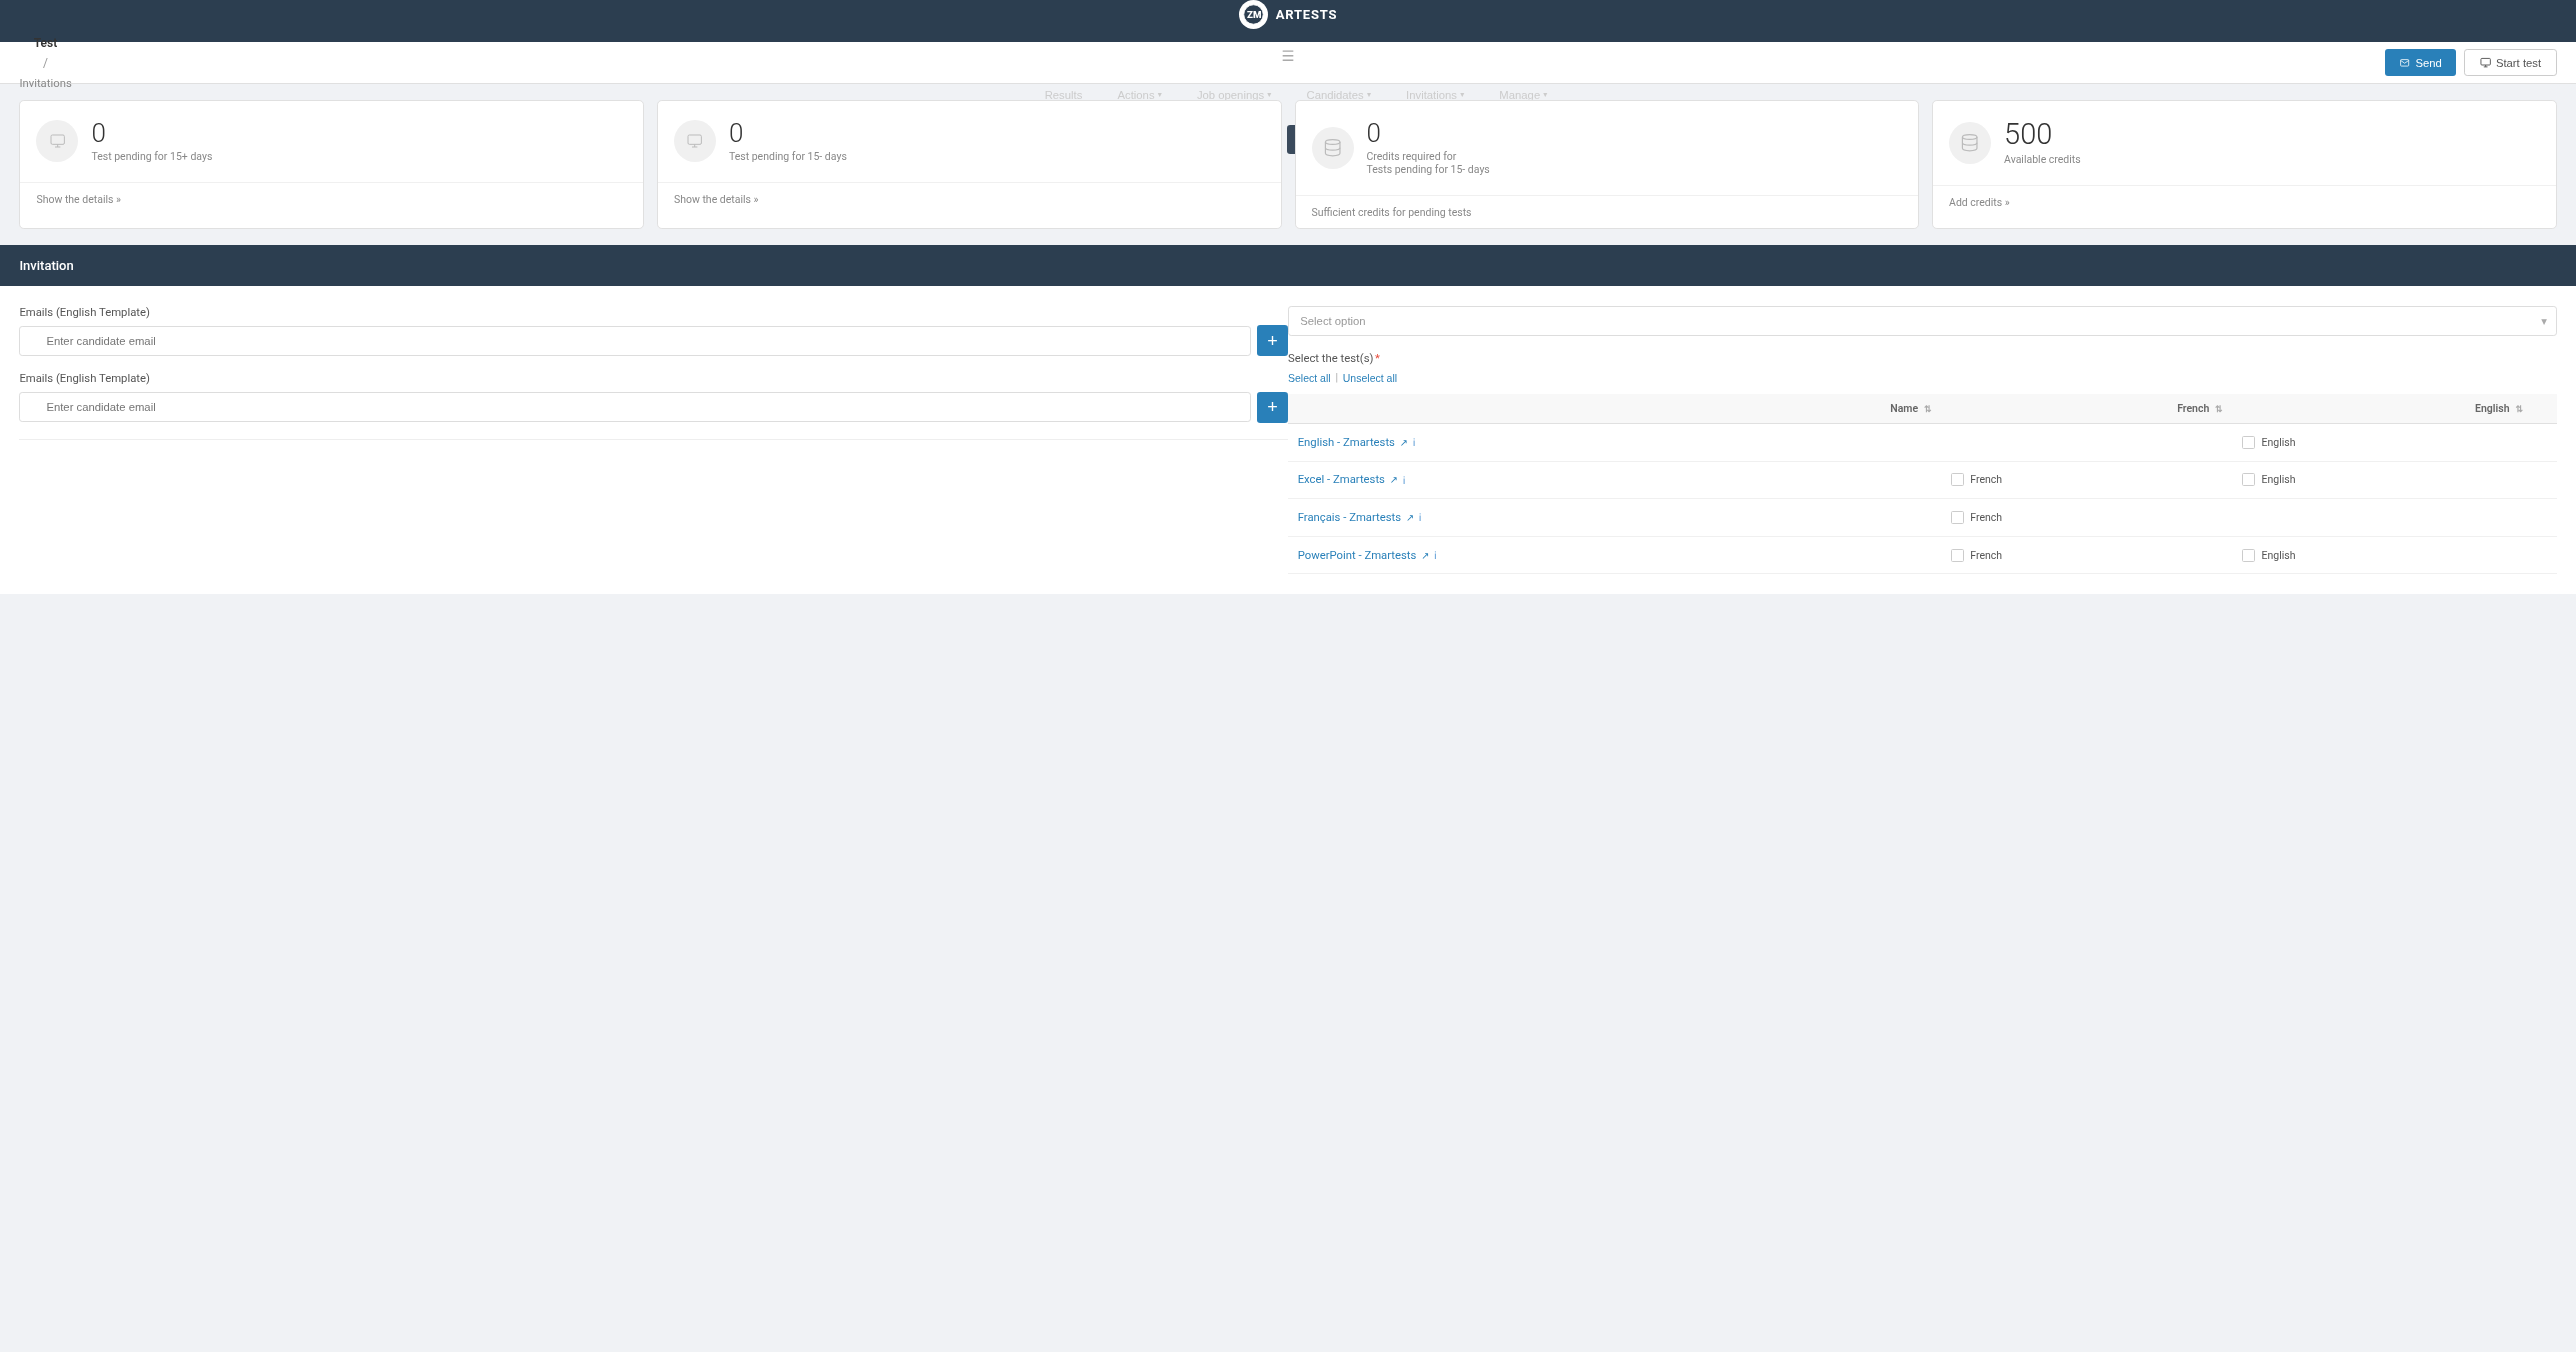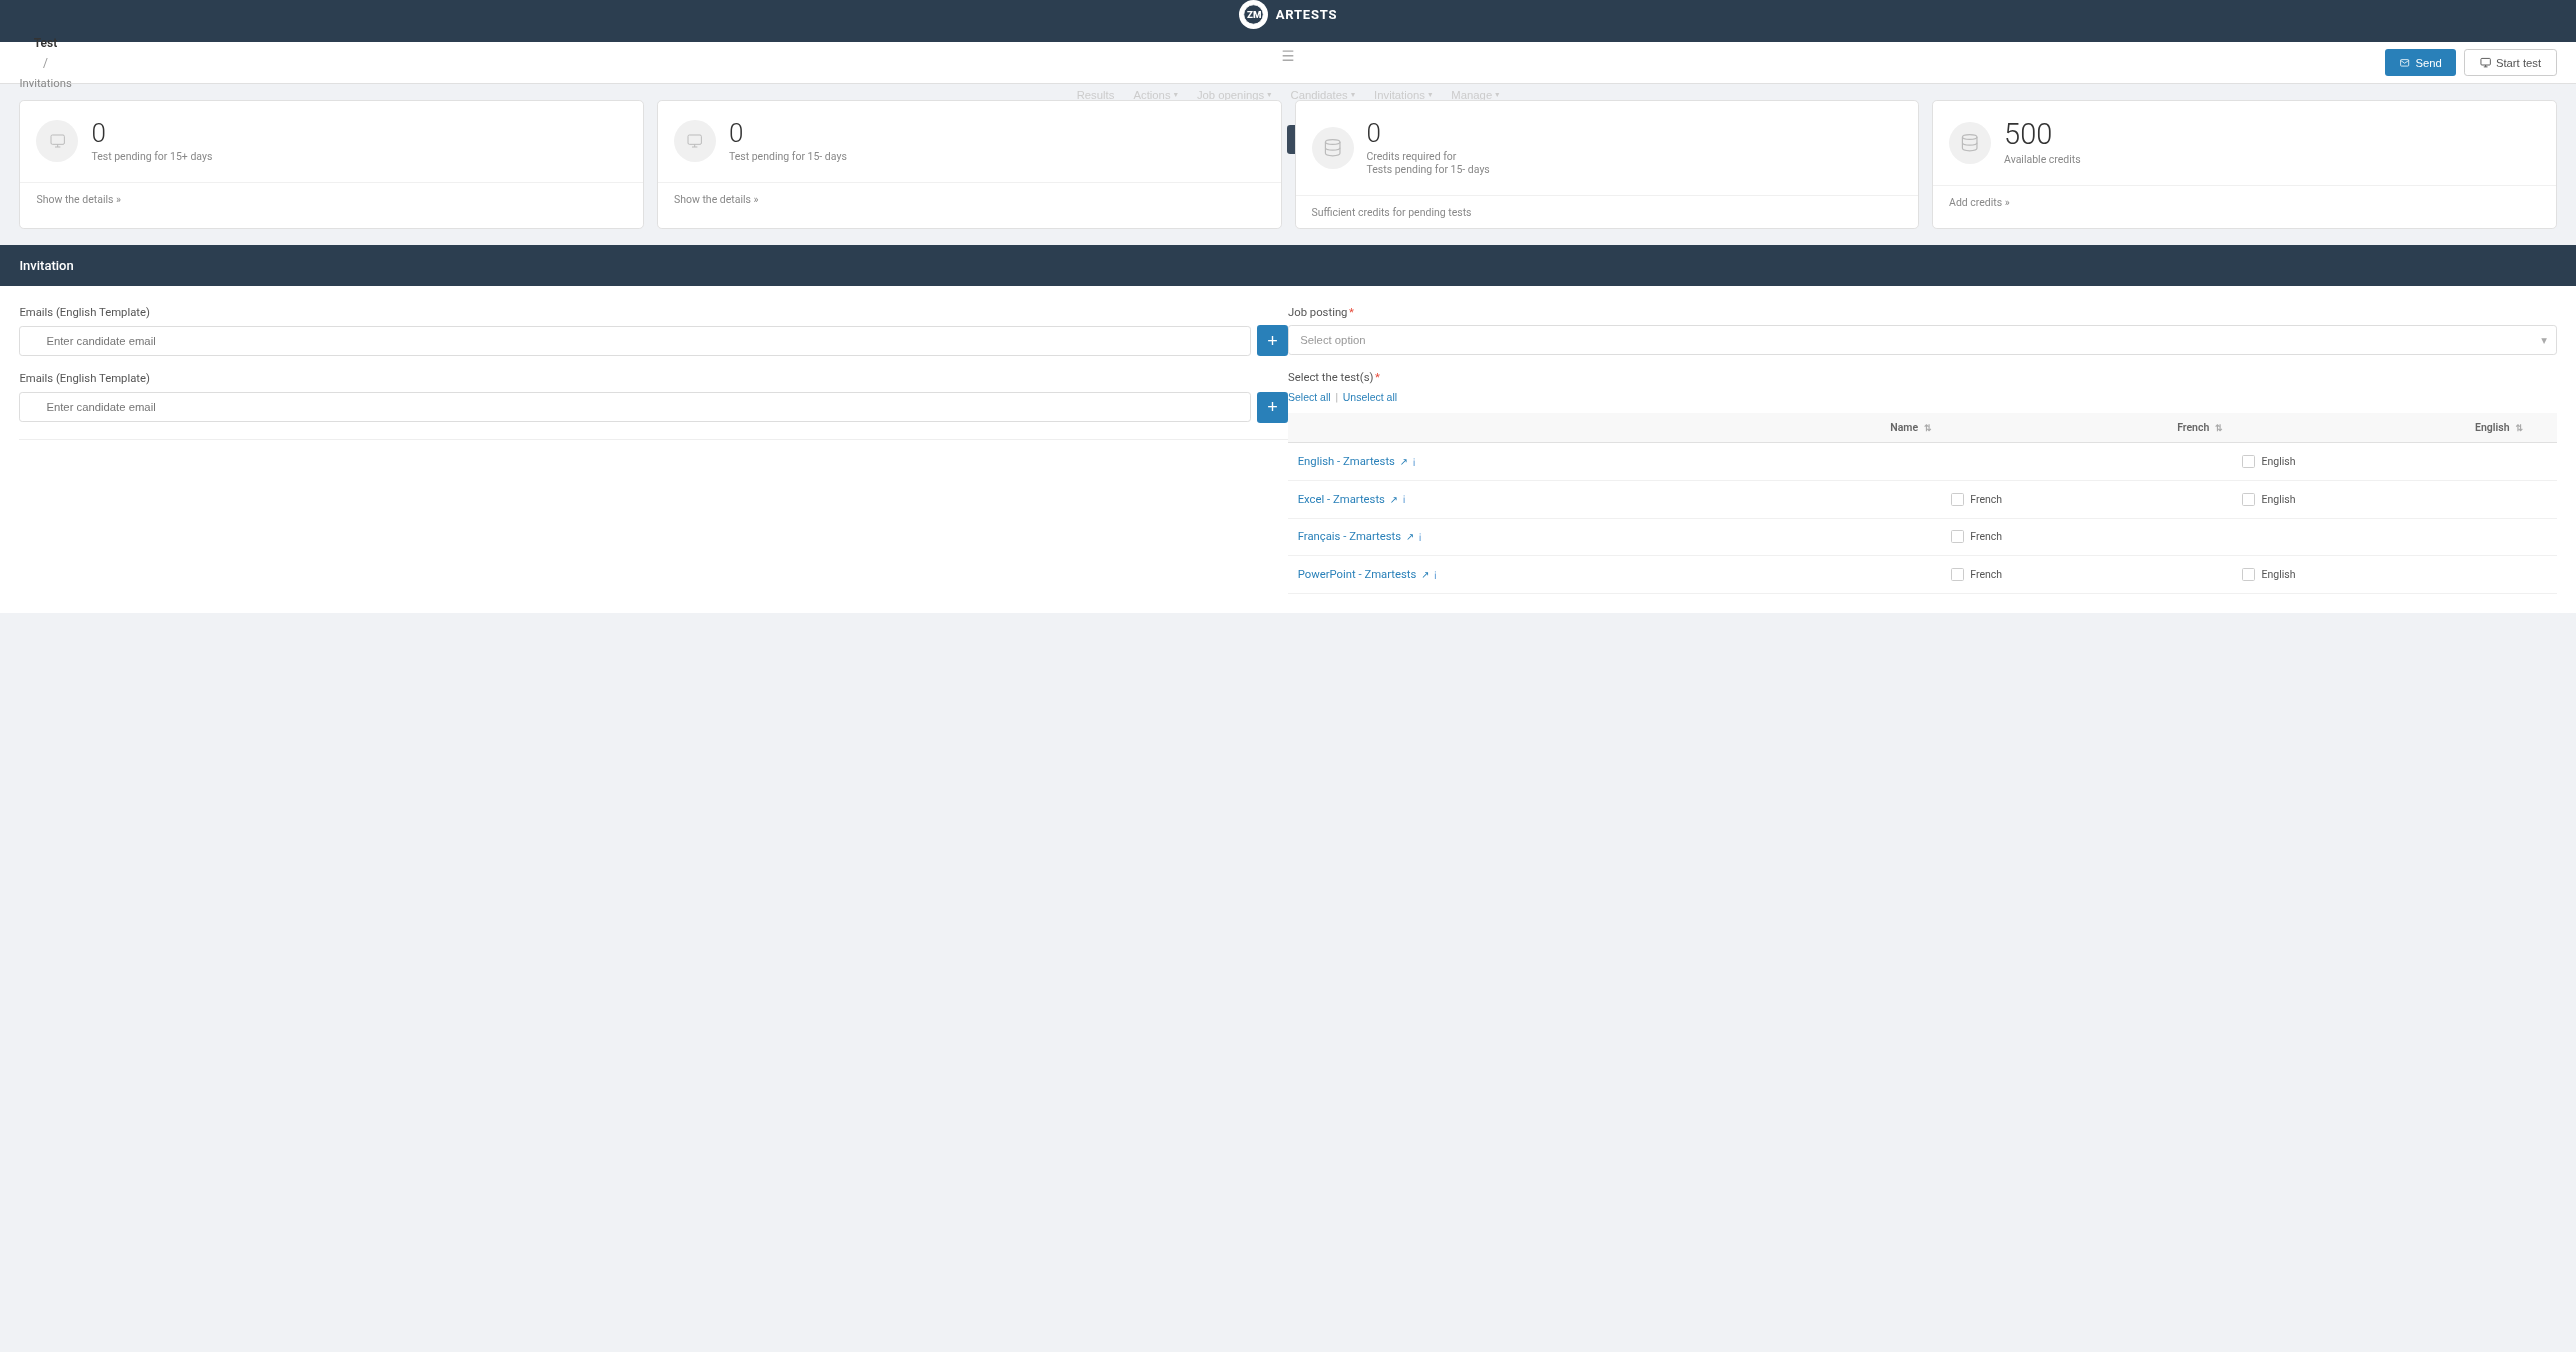--- a/index.html
+++ b/index.html
@@ -53,20 +53,21 @@
       color: #ccc;
       padding: 4.8px 8px;
       cursor: pointer;
       font-size: 11.3px;
       display: flex;
       align-items: center;
       gap: 3.2px;
       background: none;
       border: none;
       white-space: nowrap;
+      margin-left: 16px;
     }
     .nav-item .caret { font-size: 8px; }
     .nav-right {
       display: flex;
       align-items: center;
       gap: 4.8px;
     }
     .nav-icon-btn {
       width: 29px;
       height: 29px;
@@ -527,23 +528,20 @@
         <button class="btn-add">
           <span style="font-size:18px;line-height:1;">+</span>
         </button>
       </div>
     </div>
     <hr class="left-divider">
   </div>
 
   <div class="right-panel">
     <div class="form-group">
-      <label class="job-posting-label">
-        <span>Job posting</span><span class="required-star">*</span>
-      </label>
       <div class="select-wrapper">
         <select class="select-option">
           <option value="">Select option</option>
         </select>
       </div>
     </div>
     <div>
       <label class="select-tests-label">
         <span>Select the test(s)</span><span class="required-star">*</span>
       </label>

